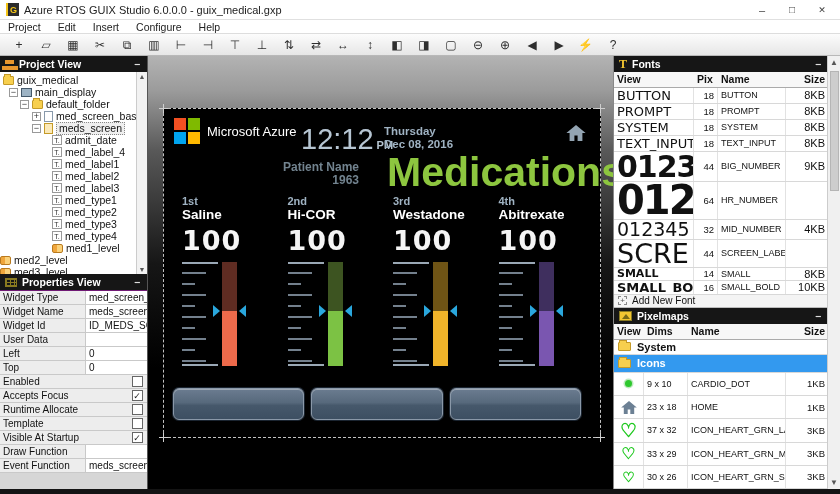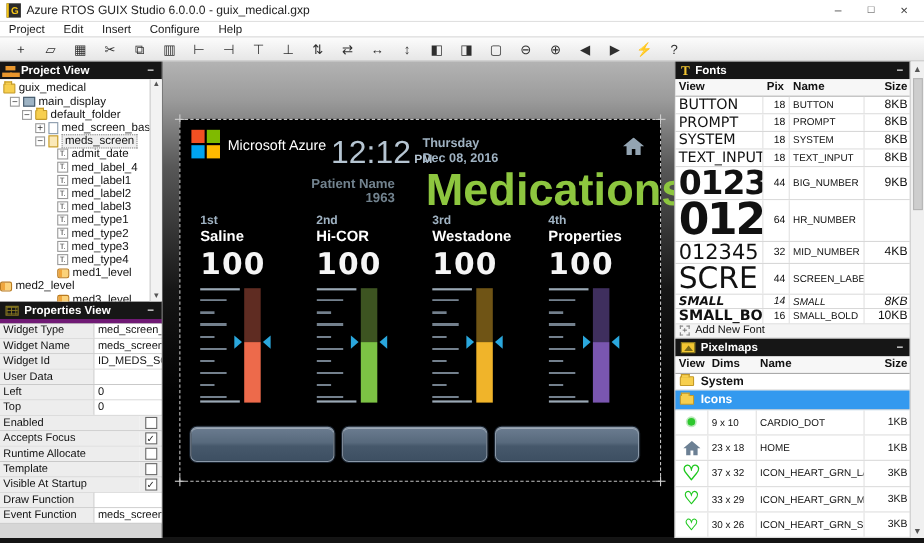--- a/index.html
+++ b/index.html
@@ -50,21 +50,21 @@
   .ti-doc{background:#fff;border:1px solid #8899aa;width:9px;height:11px;}
   .ti-doc.open{background:#fbe9b8;border-color:#c49a28;}
   .ti-prompt{width:10px;height:10px;background:#fff;border:1px solid #999;font-size:7px;line-height:9px;text-align:center;color:#333;}
   .ti-prompt::before{content:"T.";}
   .ti-level{width:11px;height:9px;background:linear-gradient(90deg,#f0a63c 40%,#fbd27a 40%);border:1px solid #b97a1e;border-radius:2px;}
   .vscroll{position:absolute;right:0;top:0;bottom:0;width:11px;background:#f2f2f2;border-left:1px solid #ccc;display:flex;flex-direction:column;justify-content:space-between;align-items:center;font-size:7px;color:#555;}
   .vscroll::before{content:"▲";margin-top:1px;}
   .vscroll::after{content:"▼";margin-bottom:1px;}
 
   
-  .props{background:#737373;flex:1;overflow:hidden;border-top:4px solid #701a75;}
+  .props{background:#84cc16;flex:1;overflow:hidden;border-top:1px solid #701a75;}
   .prow{display:flex;height:14px;border-bottom:1px solid #c9c9c9;font-size:10px;align-items:stretch;background:#fff;}
   .prow .pl{width:86px;background:#ededed;border-right:1px solid #c9c9c9;padding:1px 3px;white-space:nowrap;overflow:hidden;}
   .prow .pv{flex:1;padding:1px 3px;white-space:nowrap;overflow:hidden;background:#fff;}
   .prow.chk .pl{flex:1;border-right:none;}
   .prow .cbwrap{width:20px;display:flex;align-items:center;justify-content:center;background:#ededed;}
   .cb{width:11px;height:11px;border:1px solid #666;background:#fff;font-size:9px;line-height:10px;text-align:center;color:#222;}
   .cb.checked::before{content:"✓";}
   .propfill{height:17px;background:#d6d6d6;}
 
   
@@ -113,21 +113,21 @@
   .fgrid{grid-template-columns:80px 24px 68px 1fr;}
   .pgrid{grid-template-columns:30px 44px 98px 1fr;}
   .colhdr span{padding:0 3px;overflow:hidden;white-space:nowrap;}
   .colhdr .rt, .cell.rt{text-align:right;}
   .frow{display:grid;grid-template-columns:80px 24px 68px 1fr;border-bottom:1px solid #d8d8d8;background:#fff;align-items:center;}
   .frow .cell{padding:0 3px;overflow:hidden;white-space:nowrap;border-right:1px solid #e2e2e2;height:100%;display:flex;align-items:center;}
   .frow .cell:last-child{border-right:none;justify-content:flex-end;}
   .frow .pix{justify-content:flex-end;font-size:9.5px;}
   .frow .nm{font-size:9px;}
   .fv{font-family:"DejaVu Sans",sans-serif;color:#111;}
-  .h16{height:16px;} .h30{height:30px;} .h38{height:38px;} .h20{height:20px;} .h28{height:28px;} .h13{height:13px;font-style:italic;} .h14{height:14px;}
+  .h16{height:16px;} .h30{height:30px;} .h38{height:38px;} .h20{height:20px;} .h28{height:28px;} .h13{height:13px;} .h14{height:14px;}
   .v13{font-size:13px;} .vbig{font-size:30px;font-weight:bold;letter-spacing:-1px;} .vhr{font-size:40px;font-weight:bold;letter-spacing:-2px;} .vmid{font-size:19px;} .vscr{font-size:27px;} .vsm{font-size:11px;font-weight:bold;} .vsb{font-size:13px;font-weight:bold;}
   .addrow{height:14px;display:flex;align-items:center;gap:5px;background:#f4f4f4;padding:0 4px;font-size:10px;border-bottom:1px solid #bbb;}
   .addicon{width:9px;height:9px;border:1px dashed #888;font-size:8px;line-height:7px;text-align:center;color:#555;}
   .addicon::before{content:"+";}
 
   .pxrow{display:grid;grid-template-columns:30px 44px 98px 1fr;border-bottom:1px solid #d8d8d8;background:#fff;align-items:center;height:24px;}
   .pxrow .cell{padding:0 3px;overflow:hidden;white-space:nowrap;font-size:9px;height:100%;display:flex;align-items:center;border-right:1px solid #e2e2e2;}
   .pxrow .cell:last-child{border-right:none;justify-content:flex-end;font-size:9.5px;}
   .pxrow .icn{justify-content:center;}
   .grprow{height:16px;display:flex;align-items:center;gap:6px;background:#fff;border-bottom:1px solid #d8d8d8;font-weight:bold;font-size:11px;padding:0 4px;}
@@ -256,21 +256,21 @@
           <span class="lbl">med_type4</span>
         </div>
       <div class="trow" style="padding-left:52px">
           <span class="ti-level"></span>
           <span class="lbl">med1_level</span>
         </div>
       <div class="trow" style="">
           <span class="ti-level"></span>
           <span class="lbl">med2_level</span>
         </div>
-      <div class="trow" style="padding-left:52px">
+      <div class="trow" style="">
           <span class="ti-level"></span>
           <span class="lbl">med3_level</span>
         </div>
       <div class="vscroll"></div>
     </div>
     <div class="phead">
       <span class="hicon-table"></span>
       <span>Properties View</span>
       <span class="minus"></span>
     </div>
@@ -423,21 +423,21 @@
               <div class="bar-bottom" style="background: rgb(240, 180, 42);"></div>
               <div class="needle">
                   <span class="arr-l"></span>
                   <span class="arr-r"></span>
                 </div>
             </div>
           </div>
         </div>
         <div class="med-col">
           <div class="med-ordinal">4th</div>
-          <div class="med-name">Properties</div>
+          <div class="med-name">Abitrexate</div>
           <div class="med-value">100</div>
           <div class="med-slider">
             <div class="ruler"></div>
             <div class="bar">
               <div class="bar-top" style="background: rgb(63, 47, 94);"></div>
               <div class="bar-bottom" style="background: rgb(122, 86, 176);"></div>
               <div class="needle">
                   <span class="arr-l"></span>
                   <span class="arr-r"></span>
                 </div>

